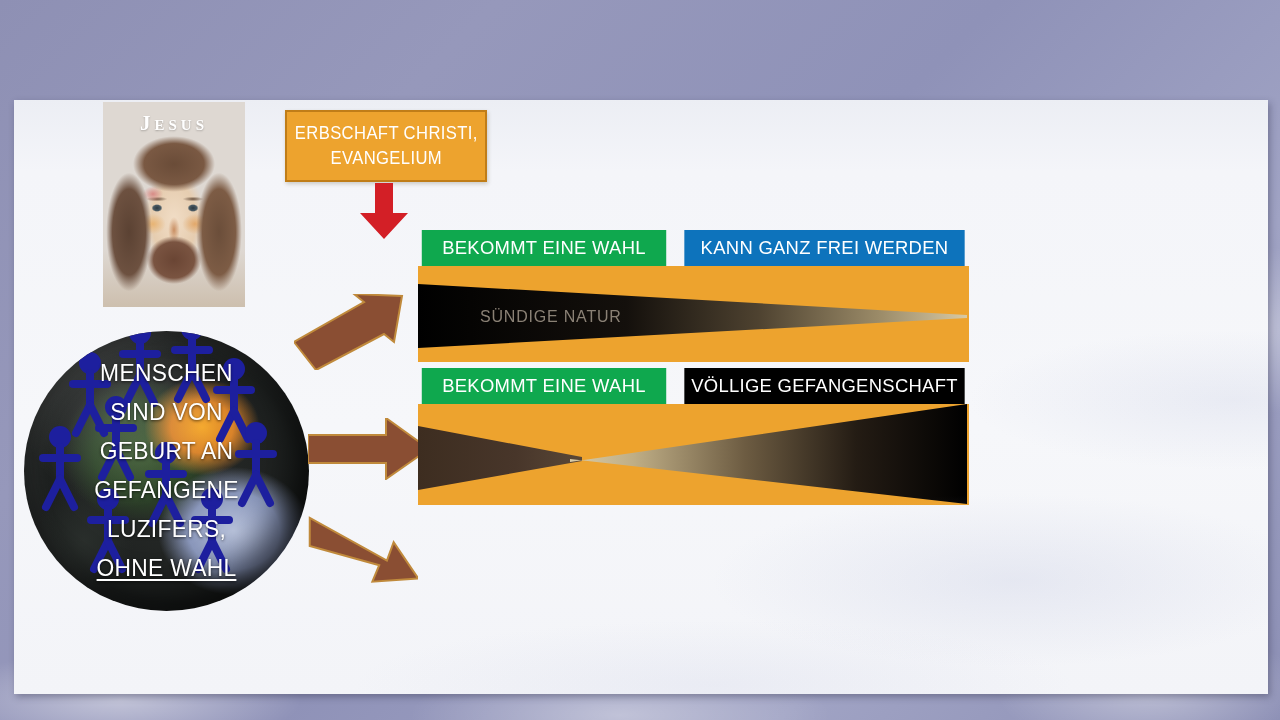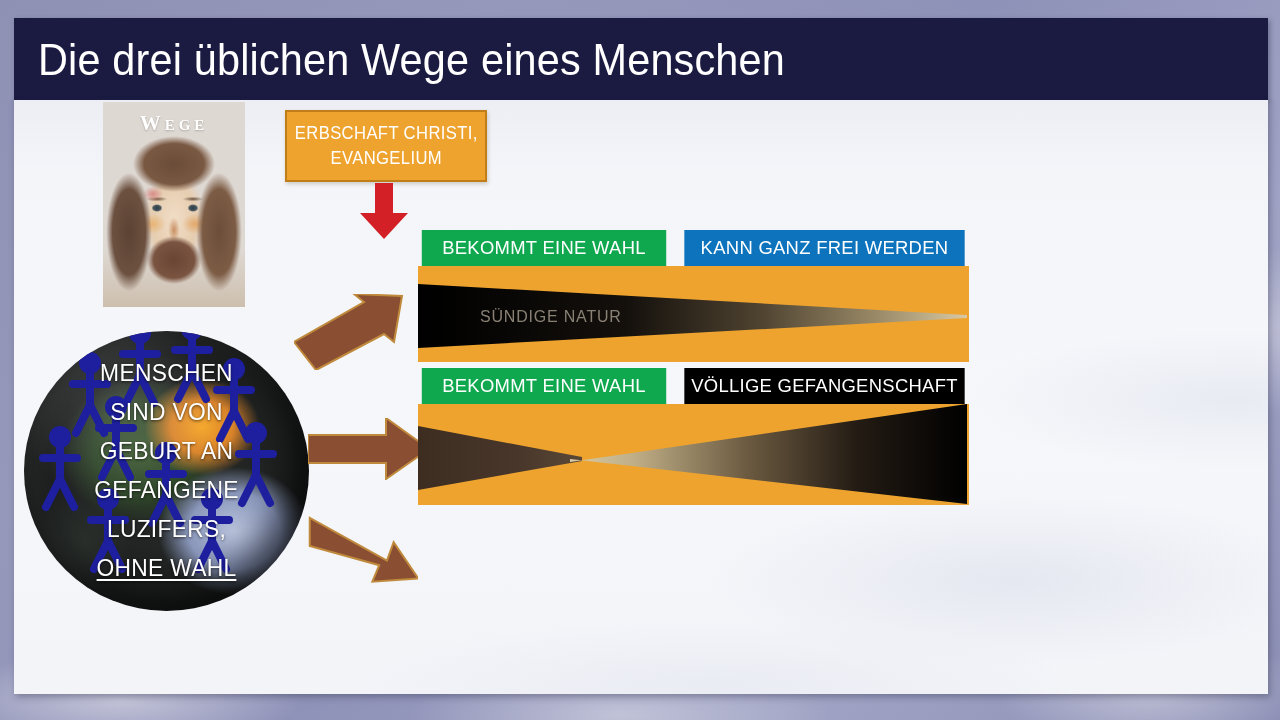--- a/index.html
+++ b/index.html
@@ -265,29 +265,26 @@
   #panel-one { left: 418px; top: 230px; width: 551px; height: 132px; }
   #panel-two { left: 418px; top: 368px; width: 551px; height: 137px; }
 
   .panel-body svg { display: block; }
 </style>
 </head>
 <body>
 
 <div id="stage">
 
-  <div class="title-bar">
-    <div class="title-text">Die drei üblichen Wege eines Menschen</div>
-  </div>
 
   <div class="slide">
 
     <div class="jesus-card" style="left:89px; top:2px;">
       <div class="jesus-face"></div>
-      <div class="jesus-label">Wege</div>
+      <div class="jesus-label">Jesus</div>
     </div>
 
     <div class="erbschaft-box" style="left:271px; top:10px;">
       <div class="erbschaft-text">
         <span>ERBSCHAFT CHRISTI,</span><br>
         <span>EVANGELIUM</span>
       </div>
     </div>
 
     <svg class="red-arrow" style="left:345px; top:83px;" viewBox="0 0 50 57" width="50" height="57">

